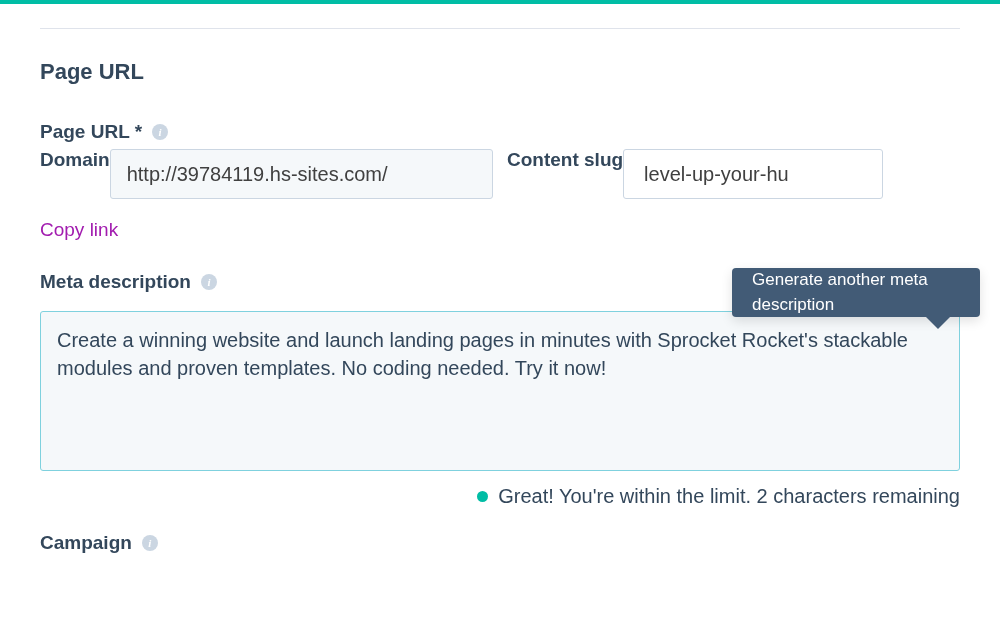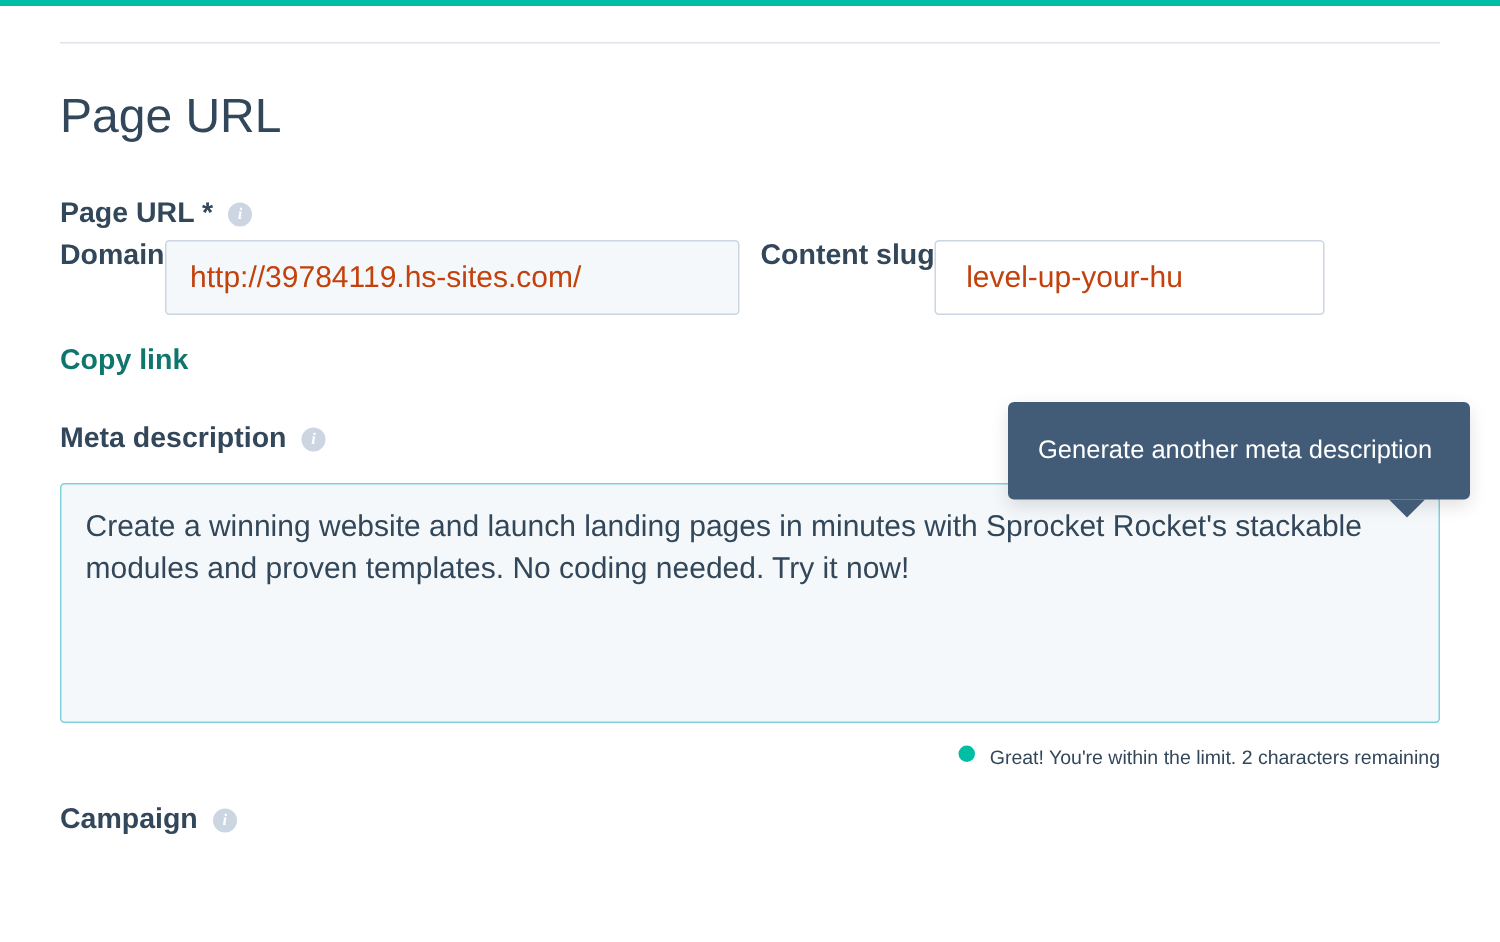--- a/index.html
+++ b/index.html
@@ -13,22 +13,22 @@
     .page {
       padding: 0 40px 0 40px;
       position: relative;
     }
     .divider {
       border: none;
       border-top: 1px solid #dfe3eb;
       margin: 24px 0 30px 0;
     }
     .section-heading {
-      font-size: 32px;
-      font-weight: 400;
+      font-size: 22px;
+      font-weight: 700;
       color: #33475b;
       margin-bottom: 36px;
     }
     .field-label-row {
       display: flex;
       align-items: center;
       gap: 10px;
       margin-bottom: 6px;
       text-align: center;
     }
@@ -72,35 +72,35 @@
       font-size: 19px;
       font-weight: 600;
       color: #33475b;
       margin-bottom: 14px;
     }
     .input {
       width: 100%;
       height: 50px;
       padding: 0 16px;
       font-size: 20px;
-      color: #c2410c;
+      color: #404040;
       background: #f5f8fa;
       border: 1px solid #cbd6e2;
       border-radius: 3px;
       outline: none;
     }
     .input.slug {
       background: #ffffff;
       max-width: 260px;
       padding-left: 20px;
     }
     .copy-link {
-      color: #0f766e;
+      color: #a21caf;
       font-size: 19px;
-      font-weight: 700;
+      font-weight: 400;
       margin-bottom: 26px;
       cursor: pointer;
       display: inline-block;
     }
     .meta-row {
       display: flex;
       align-items: center;
       justify-content: space-between;
       margin-bottom: 14px;
       position: relative;
@@ -129,45 +129,46 @@
       background: #f5f8fa;
       border: 1px solid #7fd1de;
       border-radius: 3px;
       resize: none;
       outline: none;
       font-family: inherit;
     }
     .status-row {
       display: flex;
       justify-content: flex-end;
+      align-items: center;
       gap: 10px;
       margin-top: 10px;
-      font-size: 13px;
+      font-size: 20px;
       color: #33475b;
     }
     .status-dot {
       width: 11px;
       height: 11px;
       border-radius: 50%;
       background: #00bda5;
     }
     .campaign-row {
       display: flex;
       align-items: center;
       gap: 10px;
       margin-top: 24px;
     }
     .tooltip {
       position: absolute;
       top: 240px;
       right: 20px;
-      width: 308px;
+      width: 248px;
       background: #425b76;
       color: #ffffff;
-      padding: 20px 20px;
+      padding: 0 20px;
       border-radius: 4px;
       font-size: 17px;
       line-height: 1.45;
       box-shadow: 0 4px 12px rgba(0,0,0,0.12);
     }
     .tooltip::after {
       content: "";
       position: absolute;
       bottom: -12px;
       right: 30px;

